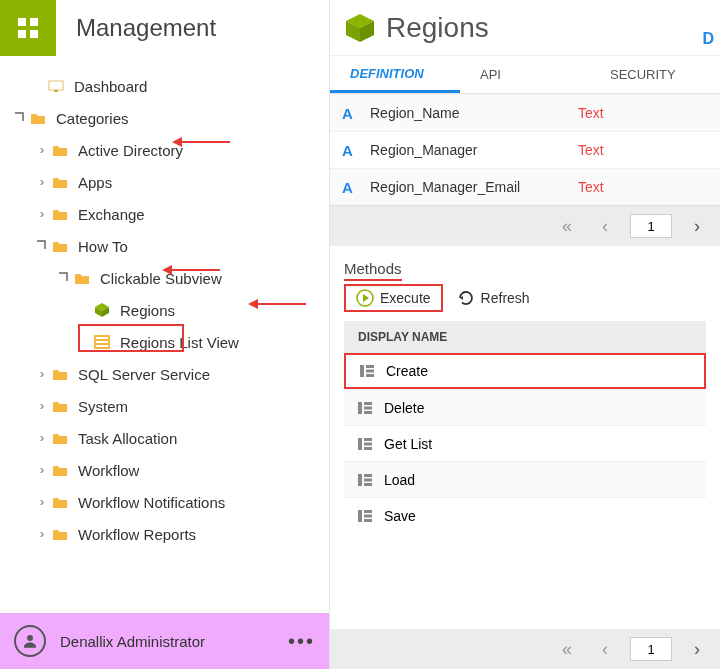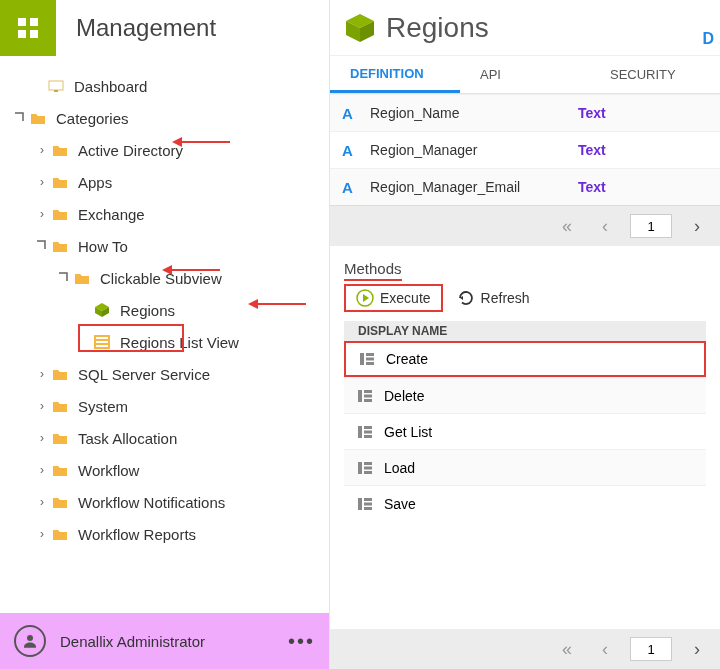--- a/index.html
+++ b/index.html
@@ -38,39 +38,39 @@
   .sb-footer .more { font-size:20px; letter-spacing:2px; color:#444; }
 
   
   .main { flex:1; display:flex; flex-direction:column; overflow:hidden; }
   .mh { height:56px; display:flex; align-items:center; padding:0 14px; border-bottom:1px solid #eee; }
   .mh .cube { width:32px; height:32px; margin-right:10px; }
   .mh h1 { font-size:28px; font-weight:400; color:#555; }
 
   .tabs { display:flex; height:38px; border-bottom:1px solid #e3e3e3; font-size:13px; }
   .tab { flex:1; display:flex; align-items:center; justify-content:flex-start; padding-left:20px; color:#555; cursor:pointer; }
-  .tab.active { color:#1e88e5; font-weight:600; border-bottom:3px solid #1e88e5; }
+  .tab.active { color:#1e88e5; font-weight:600; border-bottom:3px solid #1e88e5;font-style:italic; }
 
   .fields { border-bottom:1px solid #ddd; }
   .field-row { display:flex; align-items:center; height:37px; padding:0 12px; border-top:1px solid #f0f0f0; font-size:14px; }
   .field-row:nth-child(odd) { background:#fafafa; }
   .field-row .ficon { width:22px; color:#1e88e5; font-weight:700; font-size:15px; margin-right:6px; }
   .field-row .fname { flex:1; color:#333; }
-  .field-row .ftype { width:130px; color:#6d28d9;font-weight:bold; }
+  .field-row .ftype { width:130px; color:#ef4444; }
 
   .pager { height:40px; background:#ececec; display:flex; align-items:center; justify-content:flex-end; padding:0 10px; gap:12px; }
   .pager .pbtn { width:26px; text-align:center; color:#999; font-size:18px; cursor:pointer; }
   .pager input { width:42px; height:24px; text-align:center; border:1px solid #ccc; background:#fff; font-size:13px; }
 
   .methods { padding: 14px 14px 0 14px; }
   .methods-title { font-size:15px; color:#444; border-bottom:2px solid #e53935; display:inline-block; padding-bottom:2px; margin-bottom:0; }
   .m-tools { display:flex; align-items:center; gap:4px; height:34px; }
   .m-btn { display:flex; align-items:center; height:28px; padding:0 10px; cursor:pointer; font-size:14px; color:#333; }
   .m-btn .mi { width:18px; height:18px; margin-right:6px; display:flex; align-items:center; justify-content:center; }
-  .m-head { height:20px; background:#ececec; display:flex; align-items:center; padding:0 14px; font-size:12px; font-weight:700; color:#444; margin-top:6px; }
+  .m-head { height:32px; background:#ececec; display:flex; align-items:center; padding:0 14px; font-size:12px; font-weight:700; color:#444; margin-top:6px; }
   .m-row { height:36px; display:flex; align-items:center; padding:0 14px; border-top:1px solid #f0f0f0; font-size:14px; }
   .m-row:nth-child(even) { background:#fafafa; }
   .m-row .ri { width:18px; margin-right:8px; display:flex; align-items:center; }
 
   .d-link { position:absolute; top:30px; right:6px; color:#1e88e5; font-weight:600; font-size:16px; }
 
   .cube-svg { fill:#8cb400; }
 </style>
 </head>
 <body>

